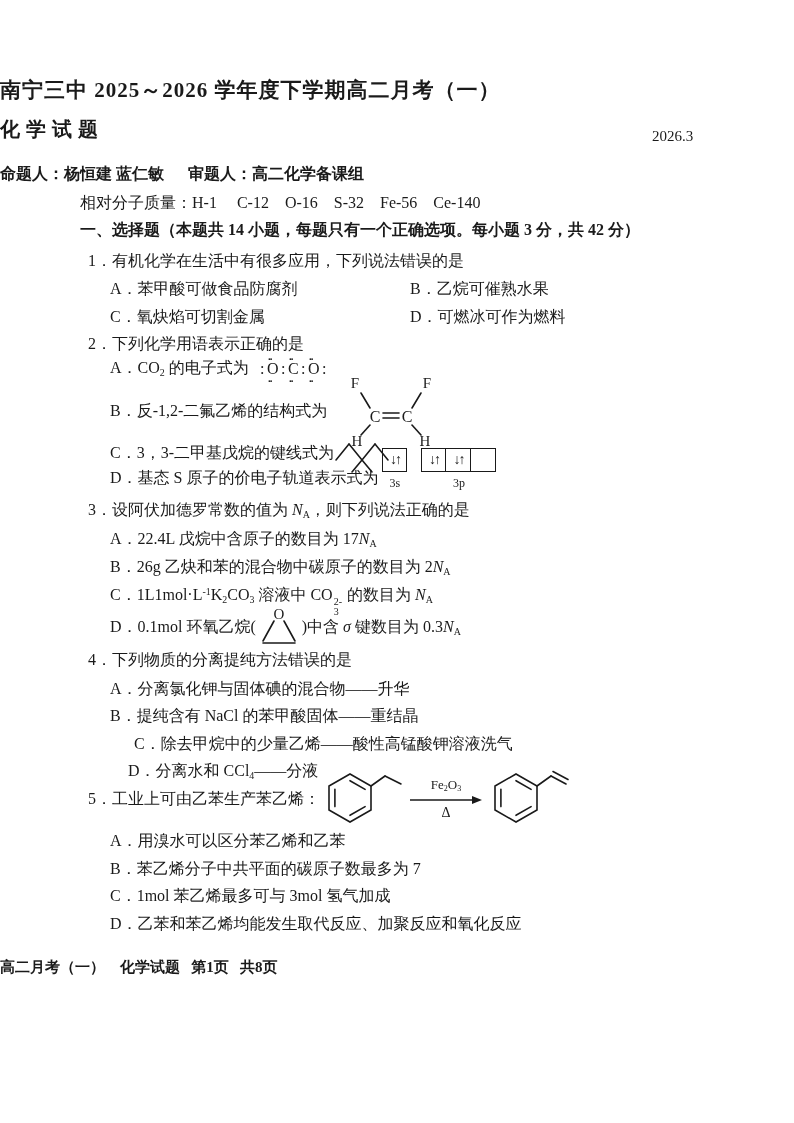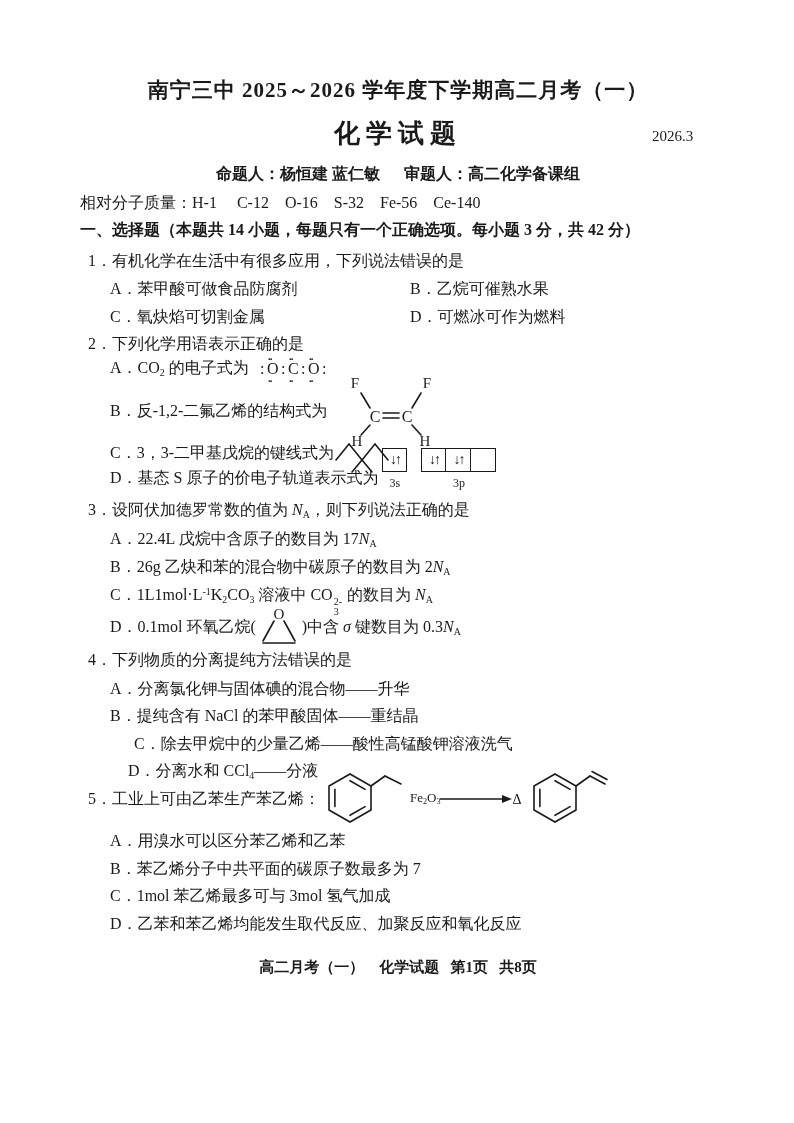--- a/index.html
+++ b/index.html
@@ -2,43 +2,43 @@
 <html><head>
 <meta charset="utf-8">
 <style>
   html,body{margin:0;padding:0;background:#e8e8e8;}
   .page{
     position:relative;width:794px;height:1123px;margin:0 auto;background:#ffffff;
     font-family:"Liberation Serif","DejaVu Serif",serif;color:#1a1a1a;font-size:16px;
     overflow:hidden;
   }
   .abs{position:absolute;white-space:pre;}
-  .center{left:0;width:720px;text-align:center;margin-left:38px;}
+  .center{left:0;width:720px;text-align:left;}
   .row{display:flex;align-items:center;}
   .bold{font-weight:bold;}
   .title{font-size:21px;letter-spacing:1px;}
-  .subject{font-size:26px;letter-spacing:6px;font-family:Liberation Serif, serif;}
+  .subject{font-size:20px;letter-spacing:6px;font-family:Liberation Serif, serif;}
   .authors{font-size:16px;font-weight:bold;}
   .sub{font-size:0.62em;vertical-align:-0.3em;}
   .sup{font-size:0.62em;vertical-align:0.5em;}
   .it{font-style:italic;}
   .stk{display:inline-flex;flex-direction:column;align-items:flex-start;font-size:10px;line-height:1.05;vertical-align:-0.45em;margin:0 1px;}
   svg{display:block;}
   svg text{font-family:"Liberation Serif","DejaVu Serif",serif;fill:#1a1a1a;}
   .bond{stroke:#1a1a1a;stroke-width:1.6;stroke-linecap:round;fill:none;}
   
   .ogroup{display:flex;align-items:flex-start;gap:14px;margin-left:4px;}
   .ounit{display:flex;flex-direction:column;align-items:center;}
   .orow{display:flex;}
   .obox{width:25px;height:24px;border:1.6px solid #1a1a1a;display:flex;align-items:center;justify-content:center;
         font-size:14px;font-weight:bold;letter-spacing:-2px;box-sizing:border-box;}
   .orow .obox + .obox{border-left:none;}
   .olabel{font-size:12px;margin-top:4px;}
   
-  .rxn{display:flex;align-items:center;line-height:1;margin:0 4px;}
+  .rxn{display:flex;flex-direction:column;align-items:center;line-height:1;margin:0 4px;}
   .rxn .cat{font-size:13px;margin-bottom:1px;}
   .rxn .delta{font-size:14px;margin-top:1px;}
   .footer{font-size:15px;font-weight:bold;}
 </style>
 </head>
 <body>
 
 <div class="page">
 
   <div class="abs center title bold" style="top:76px;">南宁三中 2025～2026 学年度下学期高二月考（一）</div>

